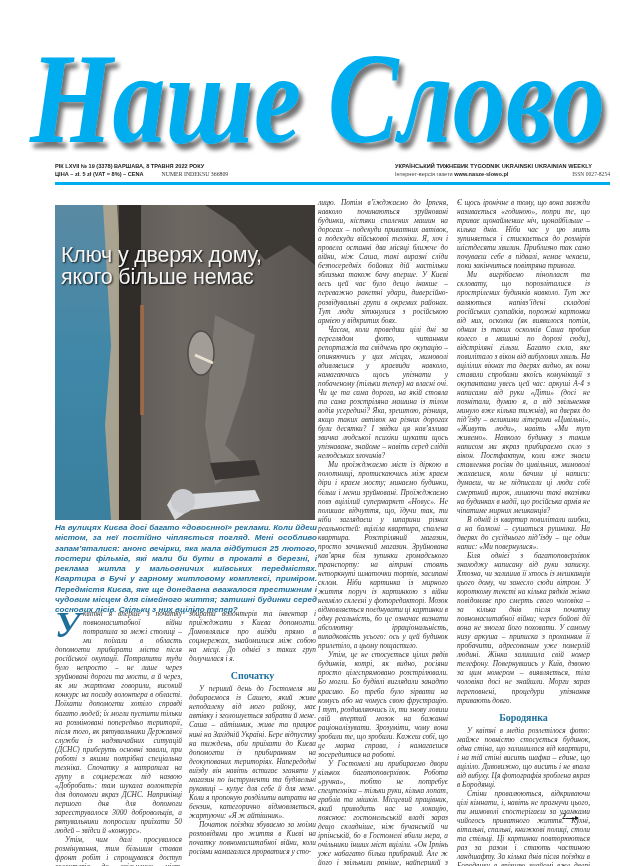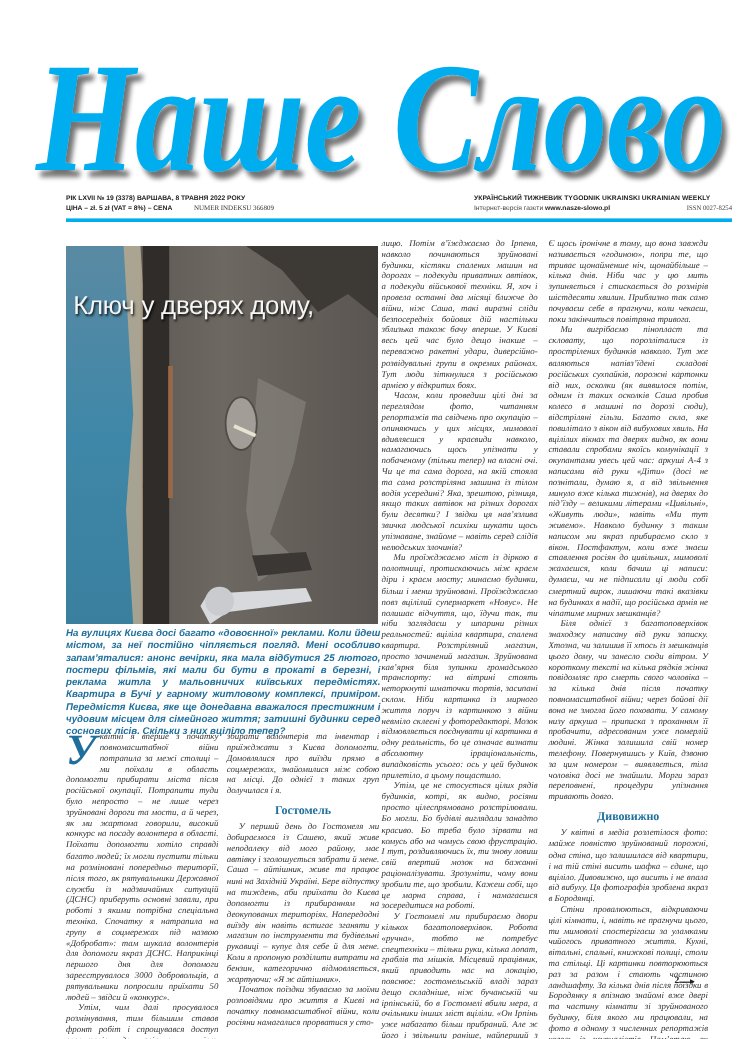--- a/index.html
+++ b/index.html
@@ -103,51 +103,53 @@
     <path d="M150 0 L260 0 L260 60 L235 40 L210 55 L180 20 Z" fill="#3d3a36"></path>
     <path d="M160 110 L200 130 L190 180 L170 240 L190 260 L160 280 L150 220 Z" fill="#8b8780" opacity="0.6"></path>
     <ellipse cx="146" cy="148" rx="13" ry="22" fill="#a29e97" stroke="#504c47" stroke-width="1.5"></ellipse>
     <path d="M140 150 L158 158" stroke="#e8e2d2" stroke-width="3"></path>
     <path d="M155 258 L200 255 L205 270 L160 275 Z" fill="#3a3734"></path>
     <path d="M118 290 L200 285 L205 296 L135 305 L120 315 L112 300 Z" fill="#d7d9dc"></path>
     <circle cx="128" cy="296" r="12" fill="#c9cbce"></circle>
   </svg>
   <div class="photo-title">
     <div>Ключ у дверях дому,</div>
+    <div>якого більше немає</div>
   </div>
 </div>
 
 <div class="lead">На вулицях Києва досі багато «довоєнної» реклами. Коли йдеш містом, за неї постійно чіпляється погляд. Мені особливо запам’яталися: анонс вечірки, яка мала відбутися 25 лютого, постери фільмів, які мали би бути в прокаті в березні, і реклама житла у мальовничих київських передмістях. Квартира в Бучі у гарному житловому комплексі, приміром. Передмістя Києва, яке ще донедавна вважалося престижним і чудовим місцем для сімейного життя; затишні будинки серед соснових лісів. Скільки з них вціліло тепер?</div>
 
 <div class="col col1">
   <p class="noindent"><span class="dropcap">У</span><span>квітні я вперше з початку повномасштабної війни потрапила за межі столиці – ми поїхали в область допомогти прибирати міста після російської окупації. Потрапити туди було непросто – не лише через зруйновані дороги та мости, а й через, як ми жартома говорили, високий конкурс на посаду волонтера в області. Поїхати допомогти хотіло справді багато людей; їх могли пустити тільки на розміновані попередньо території, після того, як рятувальники Державної служби із надзвичайних ситуацій (ДСНС) приберуть основні завали, при роботі з якими потрібна спеціальна техніка. Спочатку я натрапила на групу в соцмережах під назвою «Добробат»: там шукала волонтерів для допомоги якраз ДСНС. Наприкінці першого дня для допомоги зареєструвалося 3000 добровольців, а рятувальники попросили приїхати 50 людей – звідси й «конкурс».</span></p>
   <p>Утім, чим далі просувалося розмінування, тим більшим ставав фронт робіт і спрощувався доступ волонтерів до звільнених міст. Подекуди люди почали самі контактувати з місцевою владою,</p>
 </div>
 
 <div class="col col2">
   <p class="noindent">збирати волонтерів та інвентар і приїжджати з Києва допомогти. Домовлялися про виїзди прямо в соцмережах, знайомилися між собою на місці. До однієї з таких груп долучилася і я.</p>
-  <div class="subhead">Гостомель</div>
+  <div class="subhead">Спочатку</div>
   <p>У перший день до Гостомеля ми добираємося із Сашею, який живе неподалеку від мого району, має автівку і зголошується забрати й мене. Саша – айтішник, живе та працює нині на Західній Україні. Бере відпустку на тиждень, аби приїхати до Києва допомогти із прибиранням на деокупованих територіях. Напередодні виїзду він навіть встигає зганяти у магазин по інструменти та будівельні рукавиці – купує для себе й для мене. Коли я пропоную розділити витрати на бензин, категорично відмовляється, жартуючи: «Я ж айтішник».</p>
   <p>Початок поїздки збуваємо за моїми розповідями про життя в Києві на початку повномасштабної війни, коли росіяни намагалися прорватися у сто-</p>
 </div>
 
 <div class="col col3">
   <p class="noindent">лицю. Потім в’їжджаємо до Ірпеня, навколо починаються зруйновані будинки, кістяки спалених машин на дорогах – подекуди приватних автівок, а подекуди військової техніки. Я, хоч і провела останні два місяці ближче до війни, ніж Саша, такі виразні сліди безпосередніх бойових дій настільки зблизька також бачу вперше. У Києві весь цей час було дещо інакше – переважно ракетні удари, диверсійно-розвідувальні групи в окремих районах. Тут люди зіткнулися з російською армією у відкритих боях.</p>
   <p>Часом, коли проведиш цілі дні за переглядом фото, читанням репортажів та свідчень про окупацію – опиняючись у цих місцях, мимоволі вдивляєшся у краєвиди навколо, намагаючись щось упізнати у побаченому (тільки тепер) на власні очі. Чи це та сама дорога, на якій стояла та сама розстріляна машина із тілом водія усередині? Яка, зрештою, різниця, якщо таких автівок на різних дорогах були десятки? І звідки ця нав’язлива звичка людської психіки шукати щось упізнаване, знайоме – навіть серед слідів нелюдських злочинів?</p>
   <p>Ми проїжджаємо міст із діркою в полотнищі, протискаючись між краєм діри і краєм мосту; минаємо будинки, більш і менш зруйновані. Проїжджаємо повз вцілілий супермаркет «Новус». Не полишає відчуття, що, їдучи так, ти ніби заглядаєш у шпарини різних реальностей: вціліла квартира, спалена квартира. Розстріляний магазин, просто зачинений магазин. Зруйнована кав’ярня біля зупинки громадського транспорту: на вітрині стоять неторкнуті шматочки тортів, засипані склом. Ніби картинка із мирного життя поруч із картинкою з війни невміло склеєні у фоторедакторі. Мозок відмовляється поєднувати ці картинки в одну реальність, бо це означає визнати абсолютну ірраціональність, випадковість усього: ось у цей будинок прилетіло, а цьому пощастило.</p>
   <p>Утім, це не стосується цілих рядів будинків, котрі, як видно, росіяни просто цілеспрямовано розстрілювали. Бо могли. Бо будівлі виглядали занадто красиво. Бо треба було зірвати на комусь або на чомусь свою фрустрацію. І тут, роздивляючись їх, ти знову ловиш свій впертий мозок на бажанні раціоналізувати. Зрозуміти, чому вони зробили те, що зробили. Кажеш собі, що це марна справа, і намагаєшся зосередитися на роботі.</p>
   <p>У Гостомелі ми прибираємо двори кількох багатоповерхівок. Робота «ручна», тобто не потребує спецтехніки – тільки руки, кілька лопат, граблів та мішків. Місцевий працівник, який приводить нас на локацію, пояснює: гостомельській владі зараз дещо складніше, ніж бучанській чи ірпінській, бо в Гостомелі вбили мера, а очільники інших міст вціліли. «Он Ірпінь уже набагато більш прибраний. Але ж його і звільнили раніше, найперший з усіх. У нас в Гостомелі – військове містечко, то ви його ще не бачили... Та й там, зрештою, уже немає на що дивитися», – каже чоловік. Я пригадую гостомельський аеропорт – саме там росіяни спалили найбільший у світі літак «Мрія».</p>
 
 </div>
 
 <div class="col col4">
-  <p class="noindent">Є щось іронічне в тому, що вона завжди називається «годиною», попри те, що триває щонайменше ніч, щонайбільше – кілька днів. Ніби час у цю мить зупиняється і стискається до розмірів шістдесяти хвилин. Приблизно так само почуваєш себе в прагнучи, коли чекаєш, поки закінчиться повітряна тривога.</p>
+  <p class="noindent">Є щось іронічне в тому, що вона завжди називається «годиною», попри те, що триває щонайменше ніч, щонайбільше – кілька днів. Ніби час у цю мить зупиняється і стискається до розмірів шістдесяти хвилин. Приблизно так само почуваєш себе в підвалі, немає чекаєш, поки закінчиться повітряна тривога.</p>
   <p>Ми вигрібаємо пінопласт та скловату, що порозліталися із прострілених будинків навколо. Тут же валяються напівз’їдені складові російських сухпайків, порожні картонки від них, осколки (як виявилося потім, одним із таких осколків Саша пробив колесо в машині по дорозі сюди), відстріляні гільзи. Багато скла, яке повилітало з вікон від вибухових хвиль. На вцілілих вікнах та дверях видно, як вони ставали спробами якоїсь комунікації з окупантами увесь цей час: аркуші А-4 з написами від руки «Діти» (досі не позніmали, думаю я, а від звільнення минуло вже кілька тижнів), на дверях до під’їзду – великими літерами «Цивільні», «Живуть люди», навіть «Ми тут живемо». Навколо будинку з таким написом ми якраз прибираємо скло з вікон. Постфактум, коли вже знаєш ставлення росіян до цивільних, мимоволі жахаєшся, коли бачиш ці написи: думаєш, чи не підписали ці люди собі смертний вирок, лишаючи такі вказівки на будинках в надії, що російська армія не чіпатиме мирних мешканців?</p>
+  <p>В одній із квартир повилітали шибки, а на балконі – сушаться рушники. На дверях до сусіднього під’їзду – ще один напис: «Ми повернулися».</p>
   <p>Біля однієї з багатоповерхівок знаходжу написану від руки записку. Хтозна, чи залишив її хтось із мешканців цього дому, чи занесло сюди вітром. У короткому тексті на кілька рядків жінка повідомляє про смерть свого чоловіка – за кілька днів після початку повномасштабної війни; через бойові дії вона не змогла його поховати. У самому низу аркуша – приписка з проханням її пробачити, адресованим уже померлій людині. Жінка залишила свій номер телефону. Повернувшись у Київ, дзвоню за цим номером – виявляється, тіла чоловіка досі не знайшли. Морги зараз переповнені, процедури упізнання тривають довго.</p>
-  <div class="subhead">Дивовижно</div>
-  <p>У квітні в медіа розлетілося фото: майже повністю зруйнований порожні, одна стіна, що залишилася від квартири, і на тій стіні висить шафка – єдине, що вціліло. Дивовижно, що висить і не впала від вибуху. Ця фотографія зроблена якраз в Бородянці.</p>
+  <div class="subhead">Бородянка</div>
+  <p>У квітні в медіа розлетілося фото: майже повністю стосується будинок, одна стіна, що залишилася від квартири, і на тій стіні висить шафка – єдине, що вціліло. Дивовижно, що висить і не впала від вибуху. Ця фотографія зроблена якраз в Бородянці.</p>
   <p>Стіни провалюються, відкриваючи цілі кімнати, і, навіть не прагнучи цього, ти мимоволі спостерігаєш за уламками чийогось приватного життя. Кухні, вітальні, спальні, книжкові полиці, столи та стільці. Ці картинки повторюються раз за разом і стають частиною ландшафту. За кілька днів після поїздки в Бородянку я впізнаю знайомі вже двері та частину кімнати зі зруйнованого будинку, біля якого ми працювали, на фото в одному з численних репортажів когось із журналістів. Пам’ятаю, як вітер грався фіранками у вікні дому навпроти.</p>
 </div>
 
 <div class="page-next">
   <span>2</span>
   <span class="arrow"></span>
 </div>
 
 </body></html>

